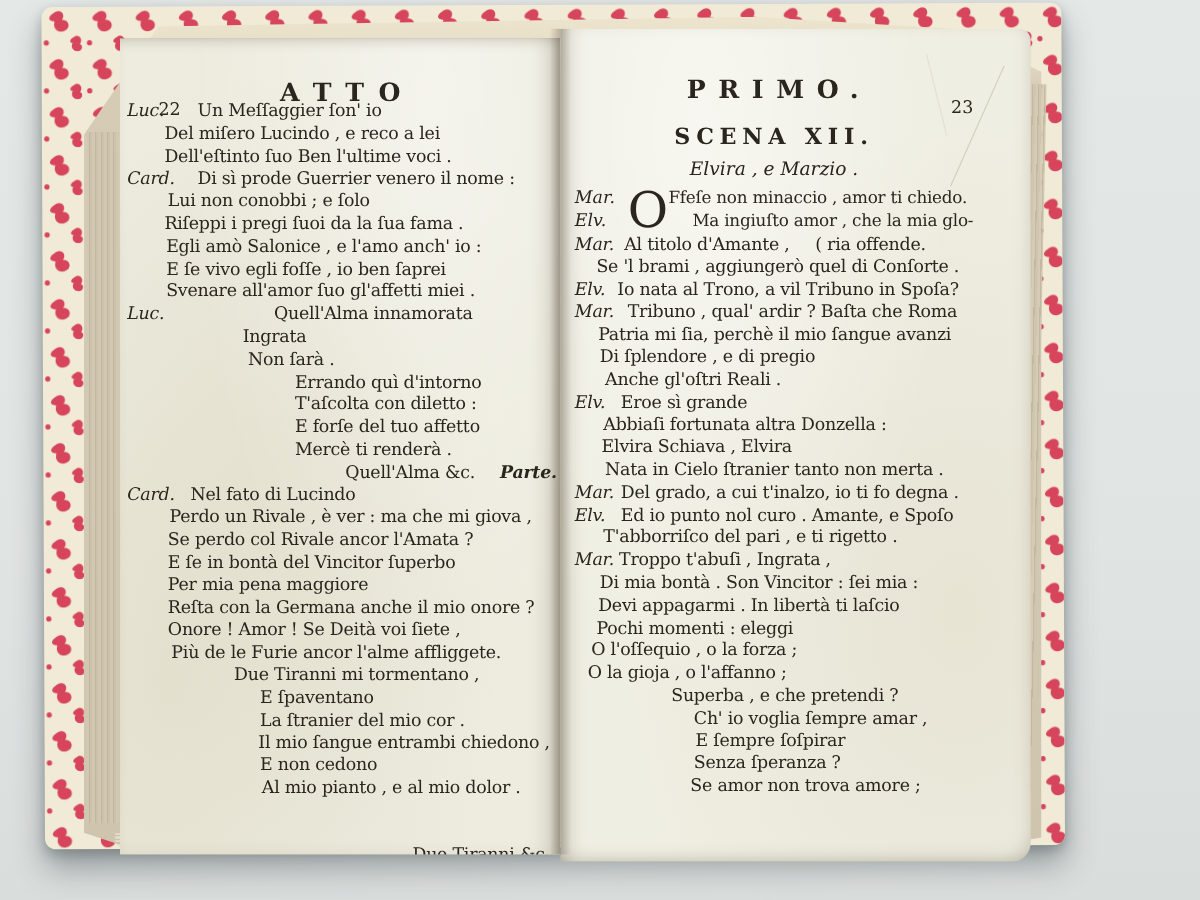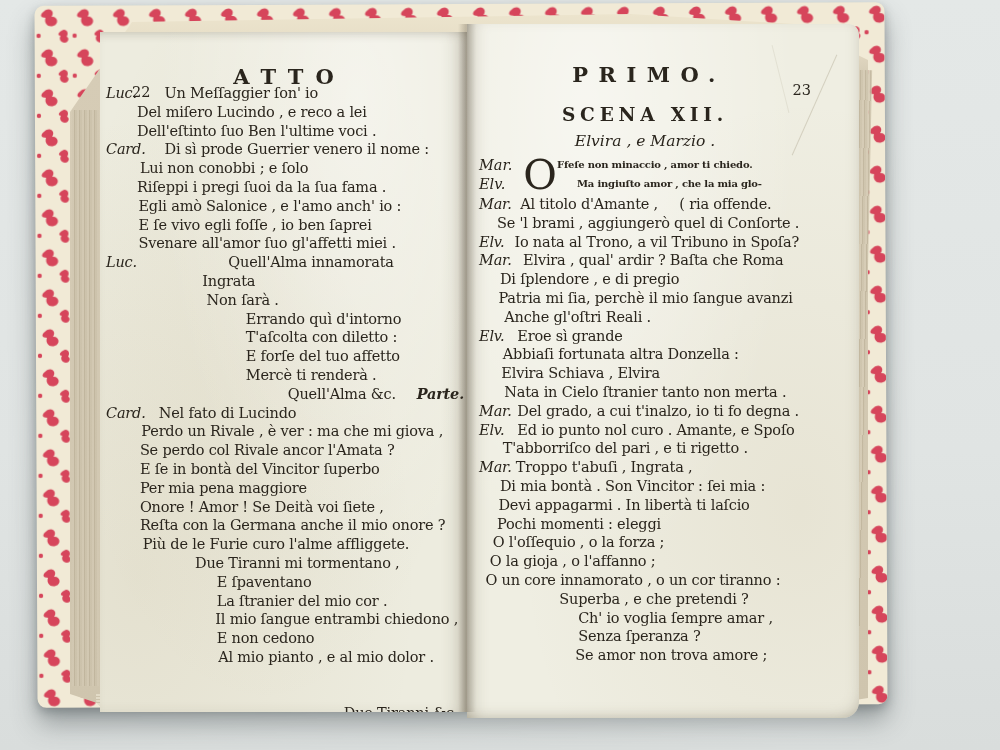--- a/index.html
+++ b/index.html
@@ -49,21 +49,21 @@
   .page.left  .sp{left:6px;}
   .page.right .sp{left:12px;}
   .it{font-style:italic;}
   .trail{position:absolute;right:3px;font-style:italic;font-weight:bold;}
   .scena{position:absolute;left:0;right:0;text-align:center;font-size:18.5px;font-weight:bold;letter-spacing:.26em;transform:translateX(-18px);}
   .chars{position:absolute;left:0;right:0;text-align:center;font-size:15.5px;font-style:italic;transform:translateX(-18px);}
   .dc{position:absolute;left:12px;display:flex;align-items:flex-start;}
   .dc-speakers{width:44px;font-style:italic;font-size:14.5px;}
   .dc-speakers div{height:18.8px;line-height:18.8px;}
   .dc-letter{font-size:41px;line-height:36px;width:34px;text-align:center;margin-top:1px;}
-  .dc-texts{font-size:10px;letter-spacing:-0.2px;font-weight:bold;}
+  .dc-texts{font-size:14px;letter-spacing:-0.2px;}
   .dc-texts div{height:18.8px;line-height:18.8px;white-space:nowrap;}
   .dc-texts div:nth-child(2){padding-left:20px;}
   .catchword{position:absolute;right:86px;font-size:15px;}
 </style>
 </head>
 <body>
 
 <div id="stage">
 
   <div class="cover">
@@ -105,23 +105,23 @@
         <div class="line"><span class="txt" style="margin-left: 7.5em;">Errando quì d'intorno</span></div>
         <div class="line"><span class="txt" style="margin-left: 7.5em;">T'aſcolta con diletto :</span></div>
         <div class="line"><span class="txt" style="margin-left: 7.5em;">E forſe del tuo affetto</span></div>
         <div class="line"><span class="txt" style="margin-left: 7.5em;">Mercè ti renderà .</span></div>
         <div class="line"><span class="txt" style="margin-left: 10.4em;">Quell'Alma &amp;c.</span><span class="trail">Parte.</span></div>
         <div class="line"><span class="sp">Card.</span><span class="txt" style="margin-left: 1.5em;">Nel fato di Lucindo</span></div>
         <div class="line"><span class="txt" style="margin-left: 0.3em;">Perdo un Rivale , è ver : ma che mi giova ,</span></div>
         <div class="line"><span class="txt" style="margin-left: 0.2em;">Se perdo col Rivale ancor l'Amata ?</span></div>
         <div class="line"><span class="txt" style="margin-left: 0.2em;">E ſe in bontà del Vincitor ſuperbo</span></div>
         <div class="line"><span class="txt" style="margin-left: 0.2em;">Per mia pena maggiore</span></div>
+        <div class="line"><span class="txt" style="margin-left: 0.2em;">Reſta con la Germana anche il mio onore ?</span></div>
         <div class="line"><span class="txt" style="margin-left: 0.2em;">Onore ! Amor ! Se Deità voi ſiete ,</span></div>
-        <div class="line"><span class="txt" style="margin-left: 0.2em;">Reſta con la Germana anche il mio onore ?</span></div>
-        <div class="line"><span class="txt" style="margin-left: 0.4em;">Più de le Furie curo l'alme affliggete.</span></div>
+        <div class="line"><span class="txt" style="margin-left: 0.4em;">Più de le Furie ancor l'alme affliggete.</span></div>
         <div class="line"><span class="txt" style="margin-left: 4em; margin-top: 33px;">Due Tiranni mi tormentano ,</span></div>
         <div class="line"><span class="txt" style="margin-left: 5.5em;">E ſpaventano</span></div>
         <div class="line"><span class="txt" style="margin-left: 5.5em;">La ſtranier del mio cor .</span></div>
         <div class="line"><span class="txt" style="margin-left: 5.4em;">Il mio ſangue entrambi chiedono ,</span></div>
         <div class="line"><span class="txt" style="margin-left: 5.5em;">E non cedono</span></div>
         <div class="line"><span class="txt" style="margin-left: 5.6em;">Al mio pianto , e al mio dolor .</span></div>
         <div class="line" style="text-align: right; padding-right: 0.6em; margin-top: 37px;"><span class="txt">Due Tiranni &amp;c.</span></div>
         <div class="line"><span class="txt it" style="margin-left: 4.1em;">Entra nel Padiglione di Marzio .</span></div>
       </div>
   </div>
@@ -145,40 +145,40 @@
       <div class="dc-texts">
         <div>Ffeſe non minaccio , amor ti chiedo.</div>
         <div>Ma ingiuſto amor , che la mia glo-</div>
       </div>
     </div>
 
     <div class="lines" style="top:171px;">
         <div class="line"><span class="sp">Mar.</span><span class="txt" style="margin-left: 1.6em;">Al titolo d'Amante ,  ( ria offende.</span></div>
         <div class="line"><span class="txt">Se 'l brami , aggiungerò quel di Conſorte .</span></div>
         <div class="line"><span class="sp">Elv.</span><span class="txt" style="margin-left: 1.2em;">Io nata al Trono, a vil Tribuno in Spoſa?</span></div>
-        <div class="line"><span class="sp">Mar.</span><span class="txt" style="margin-left: 1.8em;">Elvira , qual' ardir ? Baſta che Roma</span></div>
+        <div class="line"><span class="sp">Mar.</span><span class="txt" style="margin-left: 1.8em;">Tribuno , qual' ardir ? Baſta che Roma</span></div>
+        <div class="line"><span class="txt" style="margin-left: 0.1em;">Patria mi ſia, perchè il mio ſangue avanzi</span></div>
         <div class="line"><span class="txt" style="margin-left: 0.2em;">Di ſplendore , e di pregio</span></div>
-        <div class="line"><span class="txt" style="margin-left: 0.1em;">Patria mi ſia, perchè il mio ſangue avanzi</span></div>
         <div class="line"><span class="txt" style="margin-left: 0.5em;">Anche gl'oſtri Reali .</span></div>
         <div class="line"><span class="sp">Elv.</span><span class="txt" style="margin-left: 1.4em; text-align: right;">Eroe sì grande</span></div>
         <div class="line"><span class="txt" style="margin-left: 0.4em;">Abbiaſi fortunata altra Donzella :</span></div>
         <div class="line"><span class="txt" style="margin-left: 0.3em;">Elvira Schiava , Elvira</span></div>
         <div class="line"><span class="txt" style="margin-left: 0.5em;">Nata in Cielo ſtranier tanto non merta .</span></div>
         <div class="line"><span class="sp">Mar.</span><span class="txt" style="margin-left: 1.4em;">Del grado, a cui t'inalzo, io ti fo degna .</span></div>
         <div class="line"><span class="sp">Elv.</span><span class="txt" style="margin-left: 1.4em;">Ed io punto nol curo . Amante, e Spoſo</span></div>
         <div class="line"><span class="txt" style="margin-left: 0.4em;">T'abborriſco del pari , e ti rigetto .</span></div>
         <div class="line"><span class="sp">Mar.</span><span class="txt" style="margin-left: 1.3em; text-align: center;">Troppo t'abuſi , Ingrata ,</span></div>
         <div class="line"><span class="txt" style="margin-left: 0.2em;">Di mia bontà . Son Vincitor : ſei mia :</span></div>
         <div class="line"><span class="txt" style="margin-left: 0.1em;">Devi appagarmi . In libertà ti laſcio</span></div>
         <div class="line"><span class="txt">Pochi momenti : eleggi</span></div>
         <div class="line"><span class="txt" style="margin-left: -0.3em;">O l'oſſequio , o la forza ;</span></div>
         <div class="line"><span class="txt" style="margin-left: -0.5em;">O la gioja , o l'affanno ;</span></div>
-        <div class="line"><span class="txt" style="margin-left: -0.8em;">O un core innamorato , o un cor tiranno :</span></div>
         <div class="line"><span class="txt" style="margin-left: 4.3em;">Superba , e che pretendi ?</span></div>
         <div class="line"><span class="txt" style="margin-left: 5.6em;">Ch' io voglia ſempre amar ,</span></div>
+        <div class="line"><span class="txt" style="margin-left: 5.7em;">E ſempre ſoſpirar</span></div>
         <div class="line"><span class="txt" style="margin-left: 5.6em;">Senza ſperanza ?</span></div>
         <div class="line"><span class="txt" style="margin-left: 5.4em;">Se amor non trova amore ;</span></div>
       </div>
     <div class="catchword" style="top:700px;">Lo</div>
   </div>
 
   <div class="gutter"></div>
 </div>
 
 </body></html>

